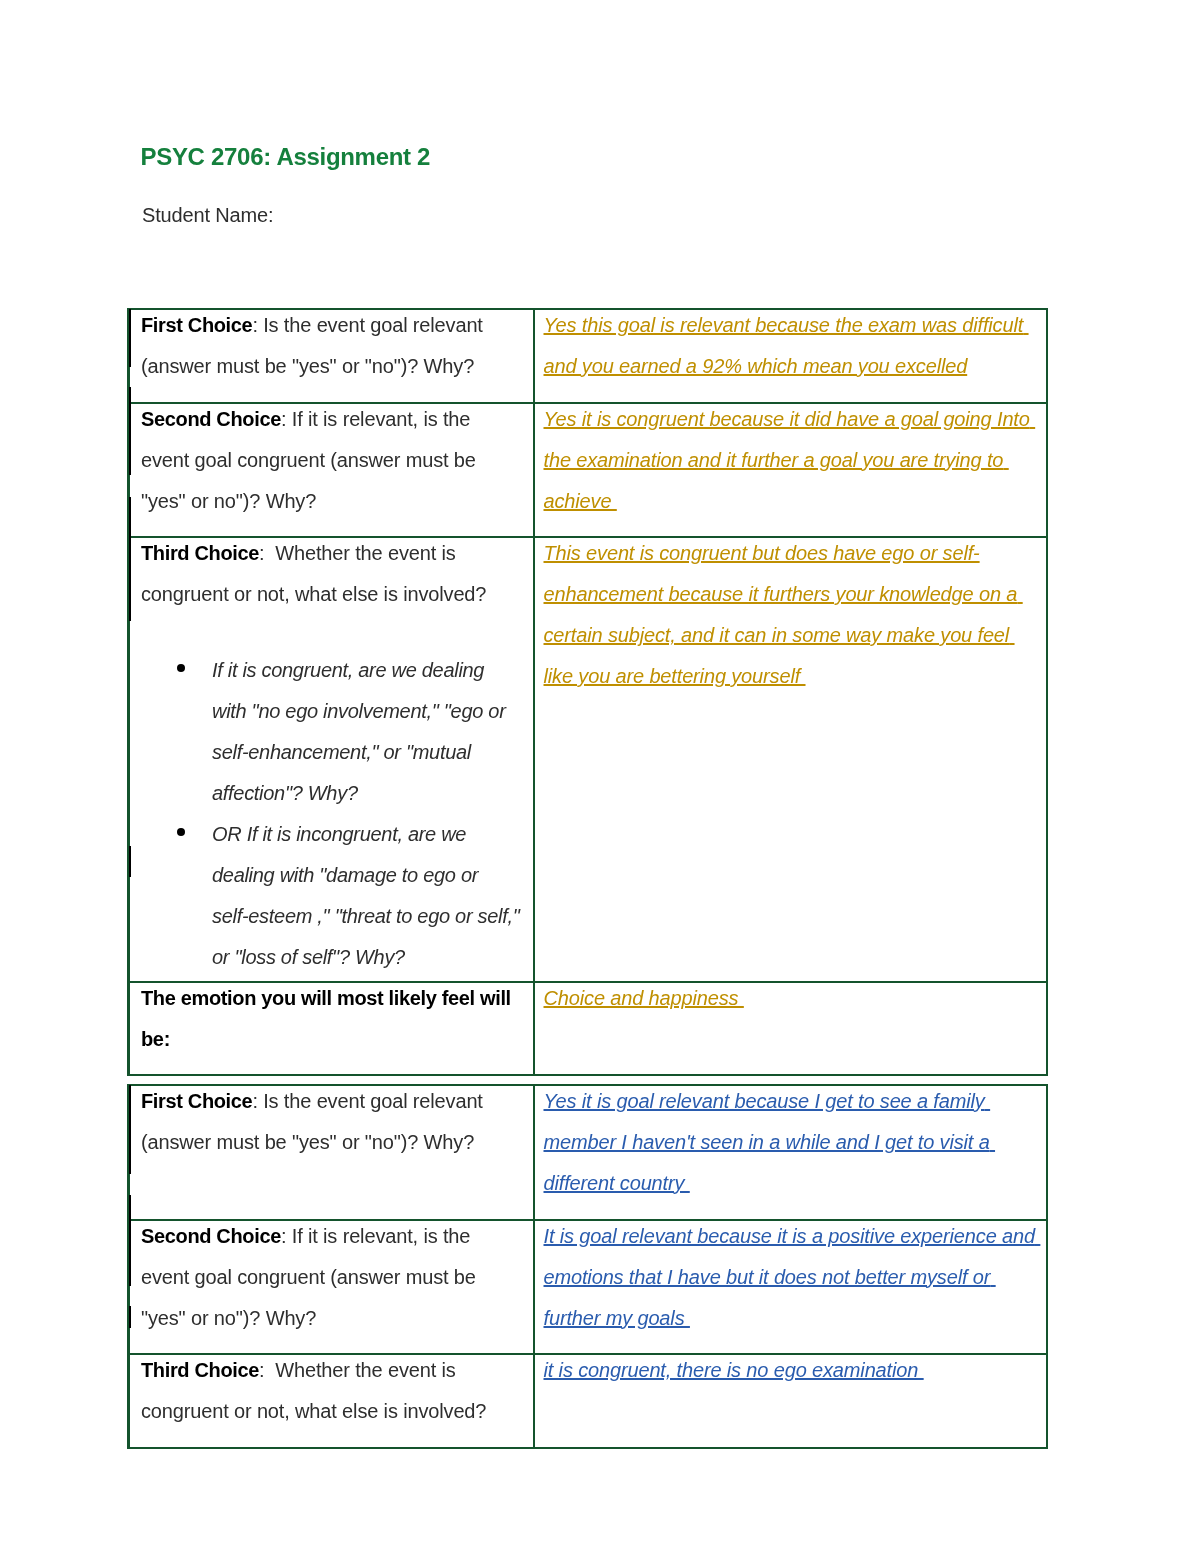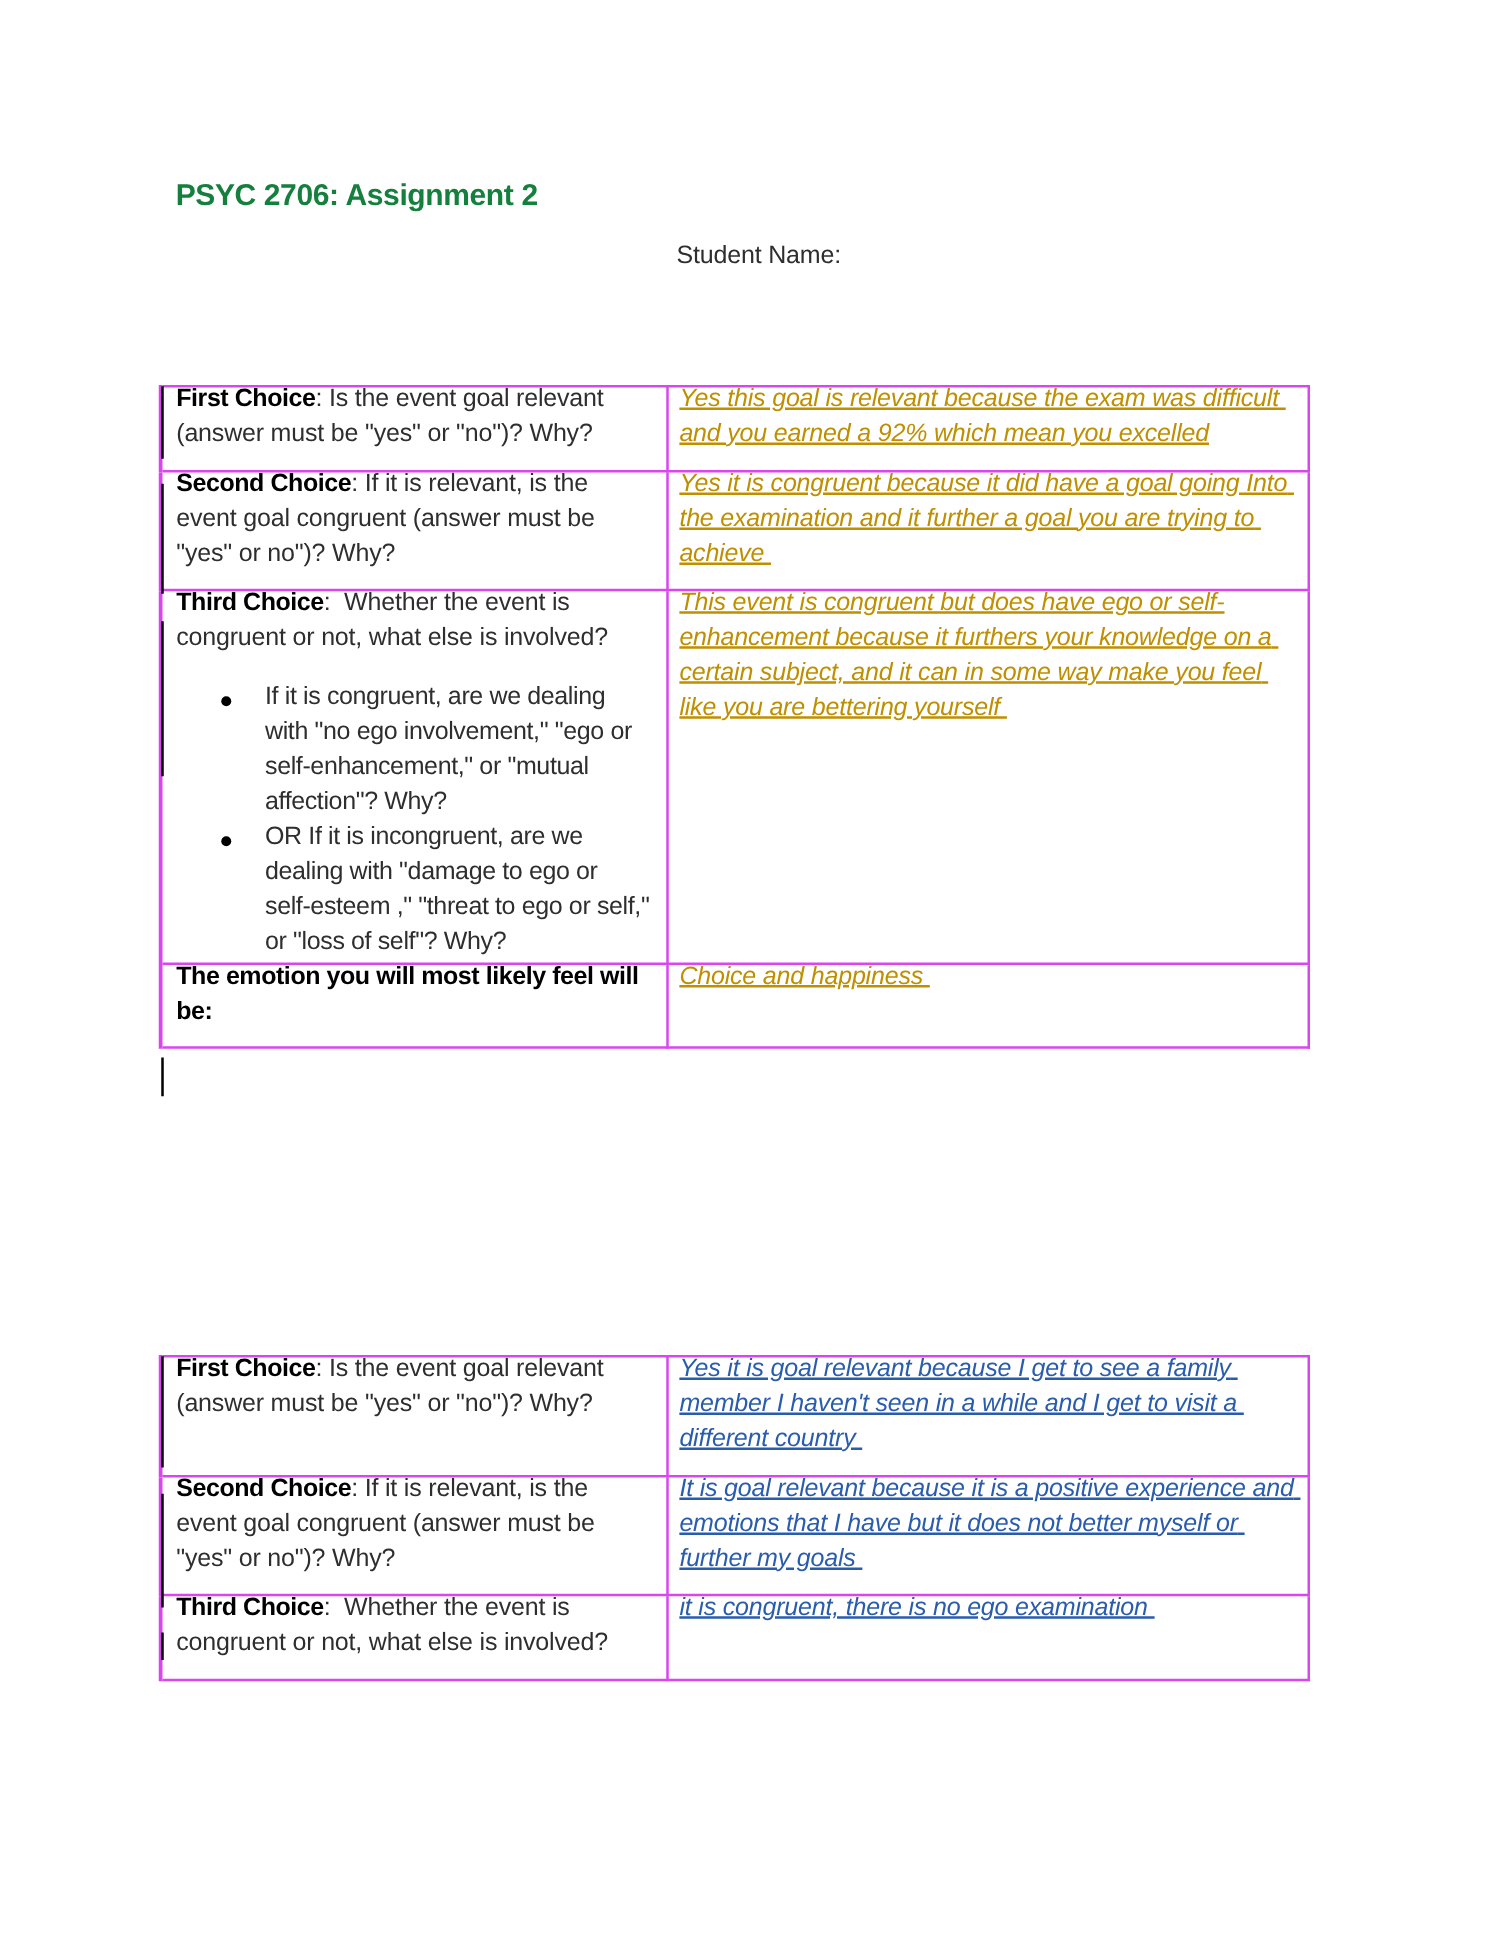--- a/index.html
+++ b/index.html
@@ -10,44 +10,44 @@
   .page{position:relative;width:1200px;height:1553px;background:#ffffff;filter:opacity(1);}
 
   .doc-title{position:absolute;left:140.5px;top:144.5px;font-size:24px;
              font-weight:bold;line-height:24px;white-space:nowrap;
              letter-spacing:-0.3px;color:#15803d;}
   .para{position:absolute;left:142px;width:930px;line-height:26px;}
   .b{font-weight:bold;letter-spacing:-0.35px;color:#000;}
 
   table.tbl{position:absolute;left:127px;border-collapse:collapse;
             table-layout:fixed;width:918px;}
-  table.tbl td{border:2px solid #d946ef;vertical-align:top;
-               line-height:28px;box-sizing:border-box;}
+  table.tbl td{border:2px solid #14532d;vertical-align:top;
+               line-height:41px;box-sizing:border-box;}
   table.tbl td.q{width:405px;padding:0 15px 14.6px 11px;border-left-width:3px;}
   table.tbl td.a{width:513px;padding:0 9px 14.6px 9px;}
   table.tbl td > .cw{margin-top:-5px;}
   .qt{white-space:pre-wrap;}
   .ans{text-decoration:underline;text-underline-offset:1px;text-decoration-thickness:2px;white-space:pre-wrap;font-style:italic;}
   .gold{color:#BF8F00;}
   .blue{color:#2A5CAE;}
 
-  ul.bul{margin:0 0 -12px 0;padding:0;list-style:none;letter-spacing:-0.3px;}
+  ul.bul{margin:16px 0 -12px 0;padding:0;list-style:none;letter-spacing:-0.3px;font-style:italic;}
   ul.bul li{position:relative;padding-left:71px;width:309.5px;box-sizing:content-box;}
   ul.bul li .bt{position:absolute;left:36px;top:14px;width:8px;height:8px;border-radius:50%;background:#000000;font-size:0;line-height:0;letter-spacing:0;}
   .gapline{height:19px;}
   .edgebar{position:absolute;left:129px;width:2px;background:#000000;}
 </style>
 </head>
 <body>
 
 <div class="page">
 
   <div class="doc-title">PSYC 2706: Assignment 2</div>
 
-  <div class="para" style="top:191px;text-align:center;">Student Name:</div>
+  <div class="para" style="top:202px;">Student Name:</div>
 
 
   <table class="tbl" style="top:308px;">
     <tbody>
         <tr>
       <td class="q">
             <div class="cw"><span class="b">First Choice</span><span class="qt">: Is the event goal relevant (answer must be "yes" or "no")? Why?</span></div>
           </td>
       <td class="a">
             <div class="cw"><span class="ans gold">Yes this goal is relevant because the exam was difficult and you earned a 92% which mean you excelled</span></div>

